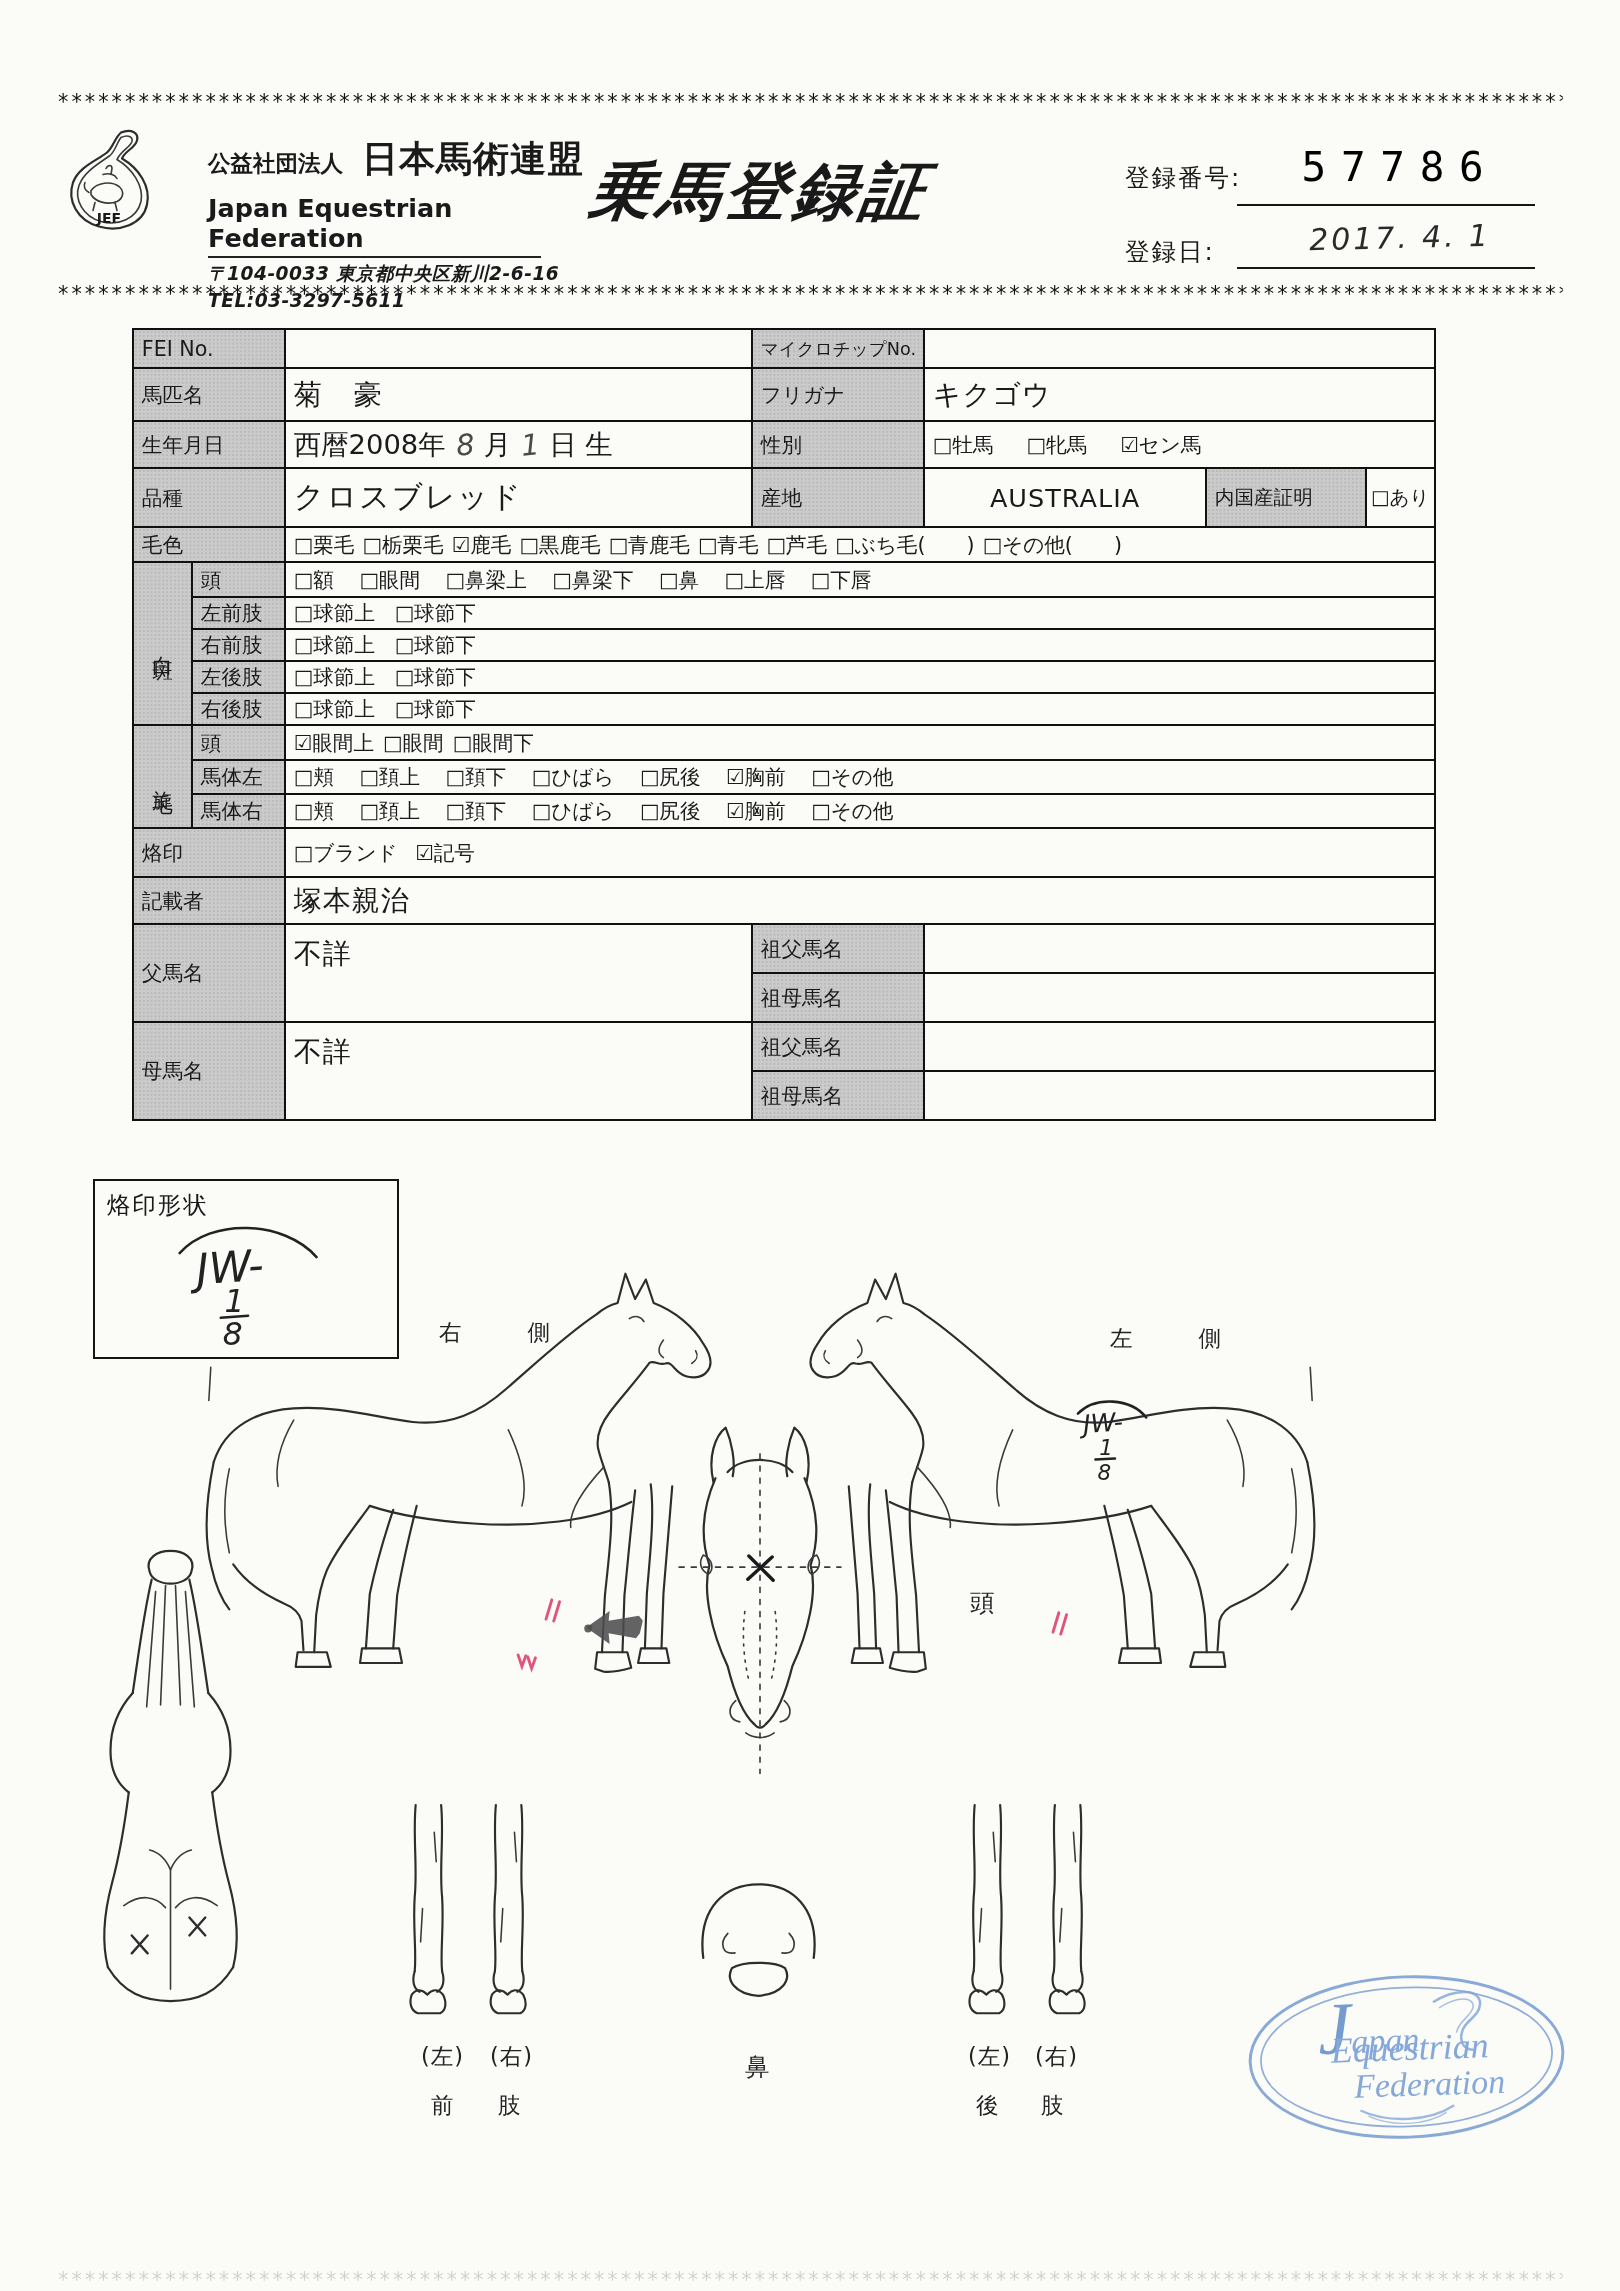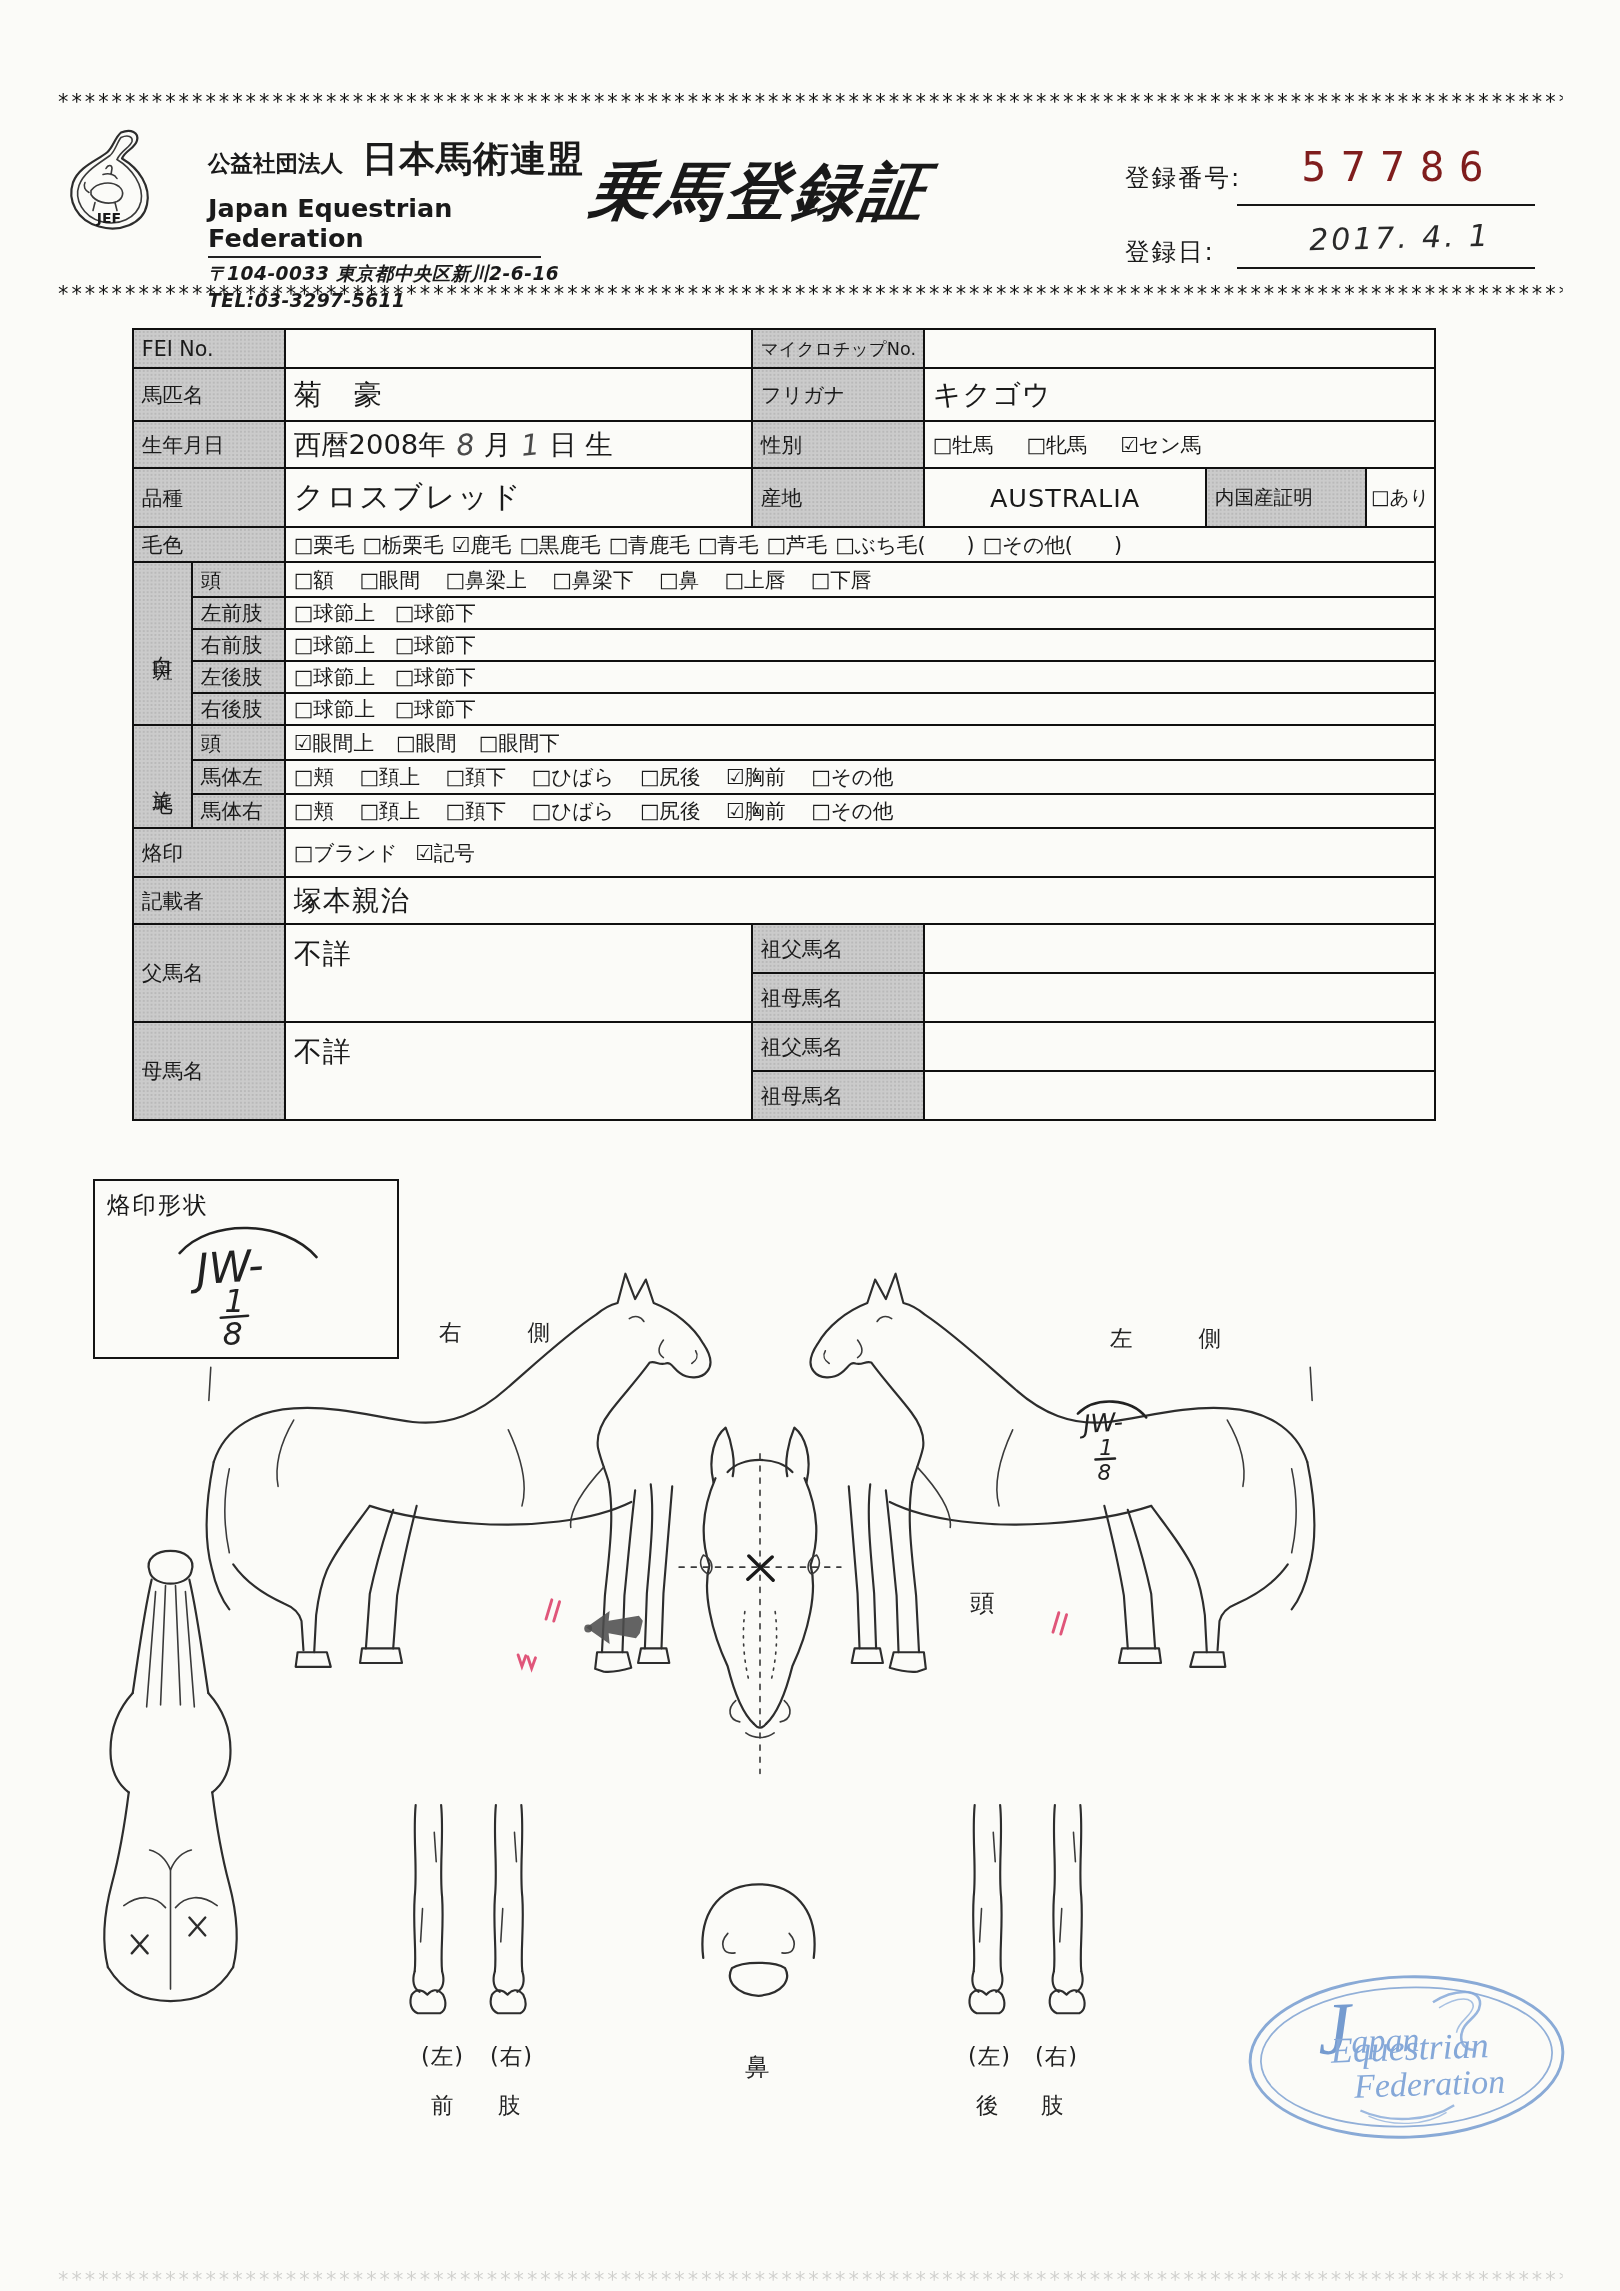--- a/index.html
+++ b/index.html
@@ -13,21 +13,21 @@
   
   .orgtype{font-size:22.5px;font-weight:bold;display:inline-block;vertical-align:baseline;margin-right:19px;}
   .orgname{font-size:36px;font-weight:bold;display:inline-block;letter-spacing:1px;}
   .orgen{font-size:25.5px;font-weight:bold;border-bottom:2.9px solid #222;
          padding-bottom:2.9px;margin-top:9px;width:333px;}
   .addr,.tel{font-size:18.6px;font-style:italic;font-weight:bold;margin-top:2.9px;letter-spacing:0.5px;}
   .doctitle{font-size:63px;font-weight:900;font-style:italic;letter-spacing:4.9px;
             transform:skewX(-8deg);color:#191919;white-space:nowrap;}
   .reglabel{font-size:24.5px;letter-spacing:2px;}
   .regno{font-family:"DejaVu Sans Mono","Liberation Mono",monospace;font-size:41px;letter-spacing:14.7px;
-         color:#7f1d1d;text-align:center;width:294px;}
+         color:#000000;text-align:center;width:294px;}
   .regdate{font-size:30px;font-style:italic;color:#2a2a2a;text-align:center;width:294px;
            transform:rotate(-1.5deg);letter-spacing:2.9px;}
   .rule{border-bottom:2.9px solid #161616;height:0;}
   
   table.form{position:absolute;left:132px;top:328px;width:1301px;border-collapse:collapse;
              table-layout:fixed;border:2.9px solid #101010;}
   table.form td{border:2px solid #101010;padding:0 7.8px;vertical-align:middle;overflow:hidden;white-space:nowrap;}
   td.g{background:#cbcbcb;background-image:radial-gradient(#b9b9b9 1px,transparent 1px);
        background-size:3.9px 3.9px;font-size:20.6px;}
   td.g.small{font-size:17.6px;}
@@ -247,21 +247,21 @@
         <div class="opts" style="gap:19.6px">
           <span class="opt">□球節上</span>
           <span class="opt">□球節下</span>
         </div>
       </td>
     </tr>
     <tr style="height:35px">
       <td class="g vlab" rowspan="3">旋毛</td>
       <td class="g">頭</td>
       <td colspan="5">
-        <div class="opts" style="gap:22px">
+        <div class="opts" style="gap:9px">
           <span class="opt">☑眼間上</span>
           <span class="opt">□眼間</span>
           <span class="opt">□眼間下</span>
         </div>
       </td>
     </tr>
     <tr style="height:34px">
       <td class="g">馬体左</td>
       <td colspan="5">
         <div class="opts" style="gap:25.5px">

